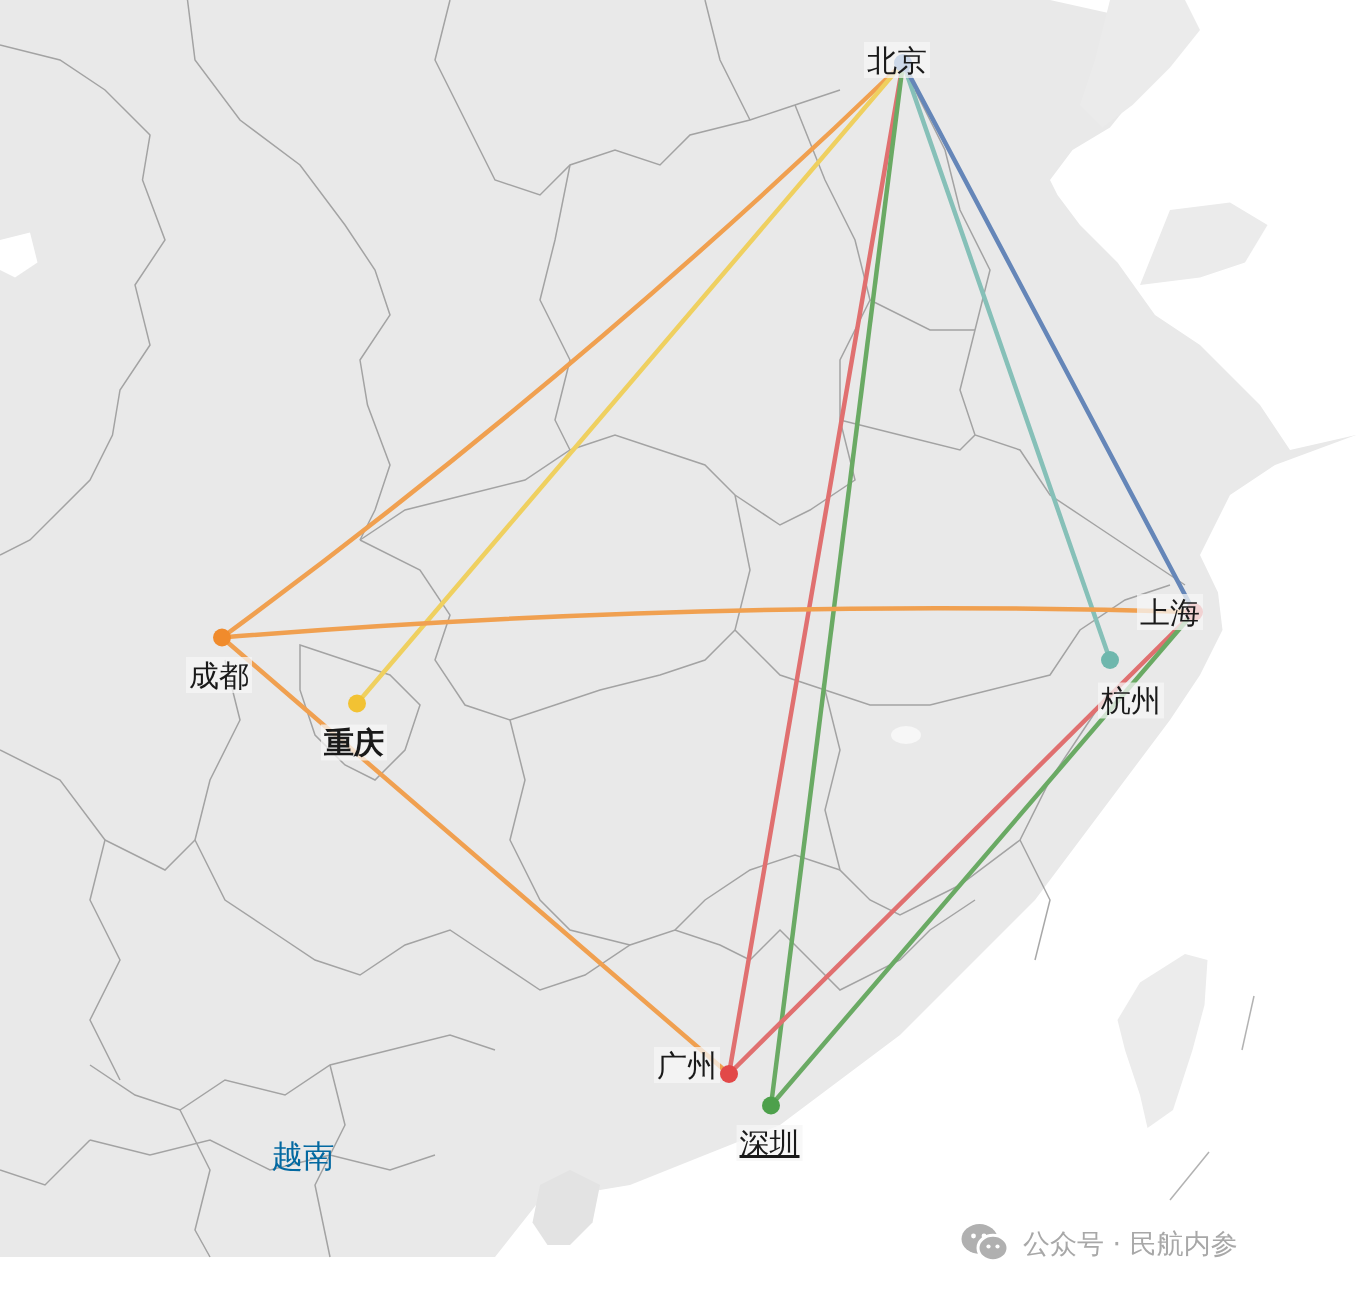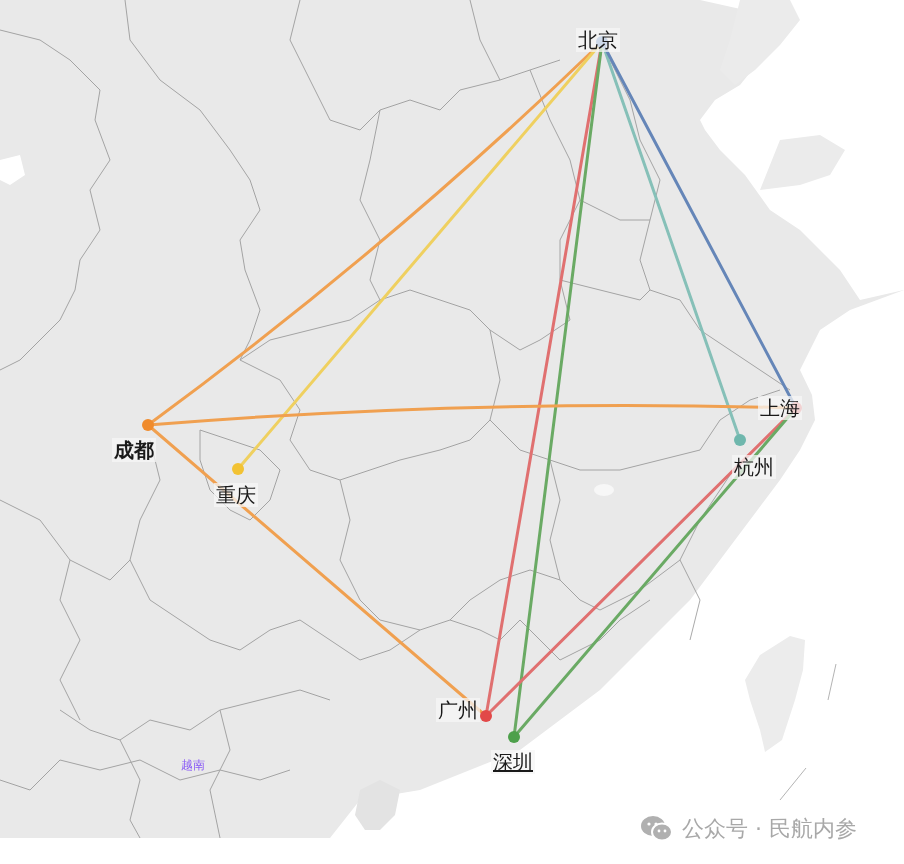--- a/index.html
+++ b/index.html
@@ -1,23 +1,23 @@
 <!DOCTYPE html>
 <html><head>
 <meta charset="utf-8">
 <style>
   html, body { margin:0; padding:0; background:#ffffff; }
   body { width:904px; height:864px; position:relative; overflow:hidden;
          font-family:"DejaVu Sans", "Liberation Sans", sans-serif; }
   #map { position:absolute; left:0; top:0; width:904px; height:864px; }
   .city-label { position:absolute; font-size:20px; color:#1a1a1a;
                 background:rgba(245,245,245,0.75); padding:0 2px; line-height:24px; white-space:nowrap; }
-  .country-label { position:absolute; font-size:12px; color:#8b5cf6; }
+  .country-label { position:absolute; font-size:21px; color:#0369a1; }
   .watermark { position:absolute; left:640px; top:814px; height:30px; display:flex; align-items:center; gap:8px;
-               color:#a8a8a8; font-size:22px; }
+               color:#a8a8a8; font-size:18px; }
   .wm-icon { width:34px; height:28px; position:relative; }
 </style>
 </head>
 <body>
 
 <svg id="map" viewBox="0 0 904 864" xmlns="http://www.w3.org/2000/svg">
 
   <g>
     <path d="M0 0 L904 0 L904 838 L0 838 Z" fill="#e9e9e9"></path>
 
@@ -85,22 +85,22 @@
       <circle cx="238" cy="469" r="6" fill="#f2c233"></circle>
       <circle cx="796" cy="408" r="6" fill="#e4676a"></circle>
       <circle cx="740" cy="440" r="6" fill="#6fb7ad"></circle>
       <circle cx="486" cy="716" r="6" fill="#e24848"></circle>
       <circle cx="514" cy="737" r="6" fill="#4da04b"></circle>
     </g>
 </svg>
 
 <div id="labels">
     <div class="city-label" style="left: 576px; top: 28px;">北京</div>
-    <div class="city-label" style="left: 112px; top: 438px; font-weight: bold;">成都</div>
-    <div class="city-label" style="left: 214px; top: 483px;">重庆</div>
+    <div class="city-label" style="left: 124px; top: 438px;">成都</div>
+    <div class="city-label" style="left: 214px; top: 483px; font-weight: bold;">重庆</div>
     <div class="city-label" style="left: 758px; top: 396px;">上海</div>
     <div class="city-label" style="left: 716px; top: 455px; margin-left: 16px;">杭州</div>
     <div class="city-label" style="left: 436px; top: 698px;">广州</div>
     <div class="city-label" style="left: 491px; top: 750px; text-decoration: underline;">深圳</div>
   </div>
 
 <div class="country-label" style="left:181px; top:757px;">越南</div>
 
 <div class="watermark">
   <span class="wm-icon">

